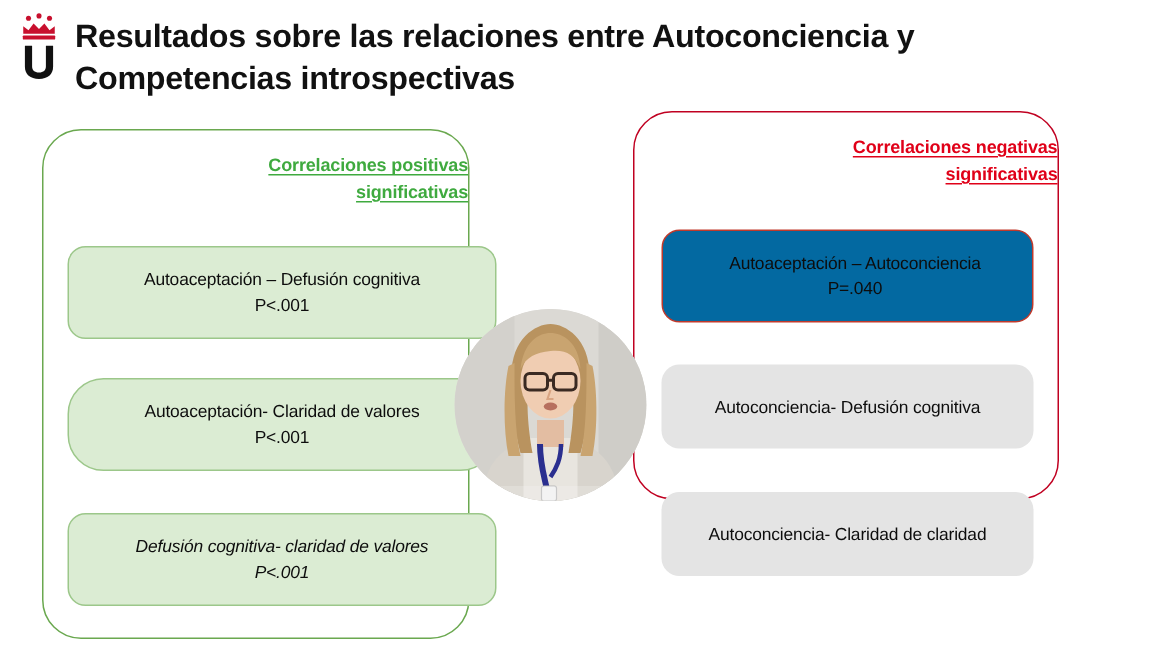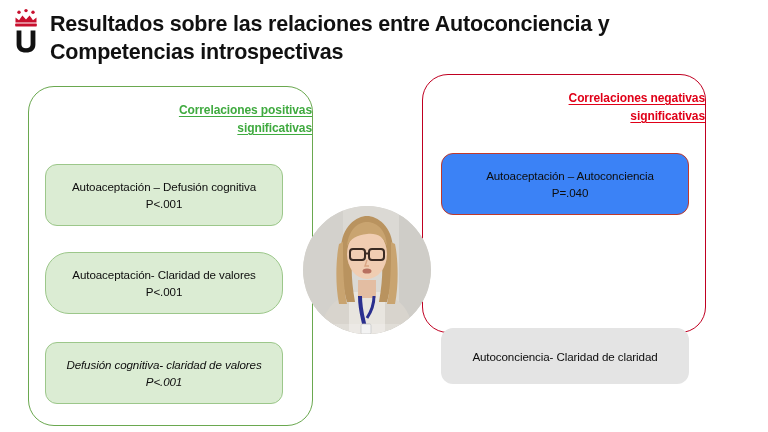--- a/index.html
+++ b/index.html
@@ -98,33 +98,33 @@
     white-space: pre-line;
     letter-spacing: -0.1px;
     padding: 4px 10px;
   }
   .item-box.green {
     background: #dbecd3;
     border: 1.1px solid #9cc78a;
     border-radius: 12px;
   }
   .item-box.pink {
-    background: #3b82f6;
+    background: #0369a1;
     border: 1.6px solid #c0392b;
     border-radius: 12px;
     padding-left: 20px;
   }
   .item-box.gray {
     background: #e4e4e4;
     border: none;
     border-radius: 12px;
   }
 
   
-  .panel.left .item-box { left: 16px; width: 238px; }
+  .panel.left .item-box { left: 16px; width: 286px; }
   .panel.left .box-0 { top: 77px;  height: 62px; }
   .panel.left .box-1 { top: 165px; height: 62px; border-radius: 24px; }
   .panel.left .box-2 { top: 255px; height: 62px; font-style: italic; }
 
   
   .panel.right .item-box { left: 18px; width: 248px; }
   .panel.right .box-0 { top: 78px;  height: 62px; }
   .panel.right .box-1 { top: 168px; height: 56px; }
   .panel.right .box-2 { top: 253px; height: 56px; }
 
@@ -175,20 +175,21 @@
   <div class="item-box green box-2">Defusión cognitiva- claridad de valores
 P&lt;.001</div>
 </div>
 
 <div class="panel right">
   <div class="panel-heading">Correlaciones negativas
 significativas</div>
 
   <div class="item-box pink box-0">Autoaceptación – Autoconciencia
 P=.040</div>
+  <div class="item-box gray box-1">Autoconciencia- Defusión cognitiva</div>
   <div class="item-box gray box-2">Autoconciencia- Claridad de claridad</div>
 </div>
 
 <div class="webcam">
   <svg width="128" height="128" viewBox="0 0 128 128">
     <defs>
       <clipPath id="circleClip">
           <circle cx="64" cy="64" r="64"></circle>
         </clipPath>
     </defs>

